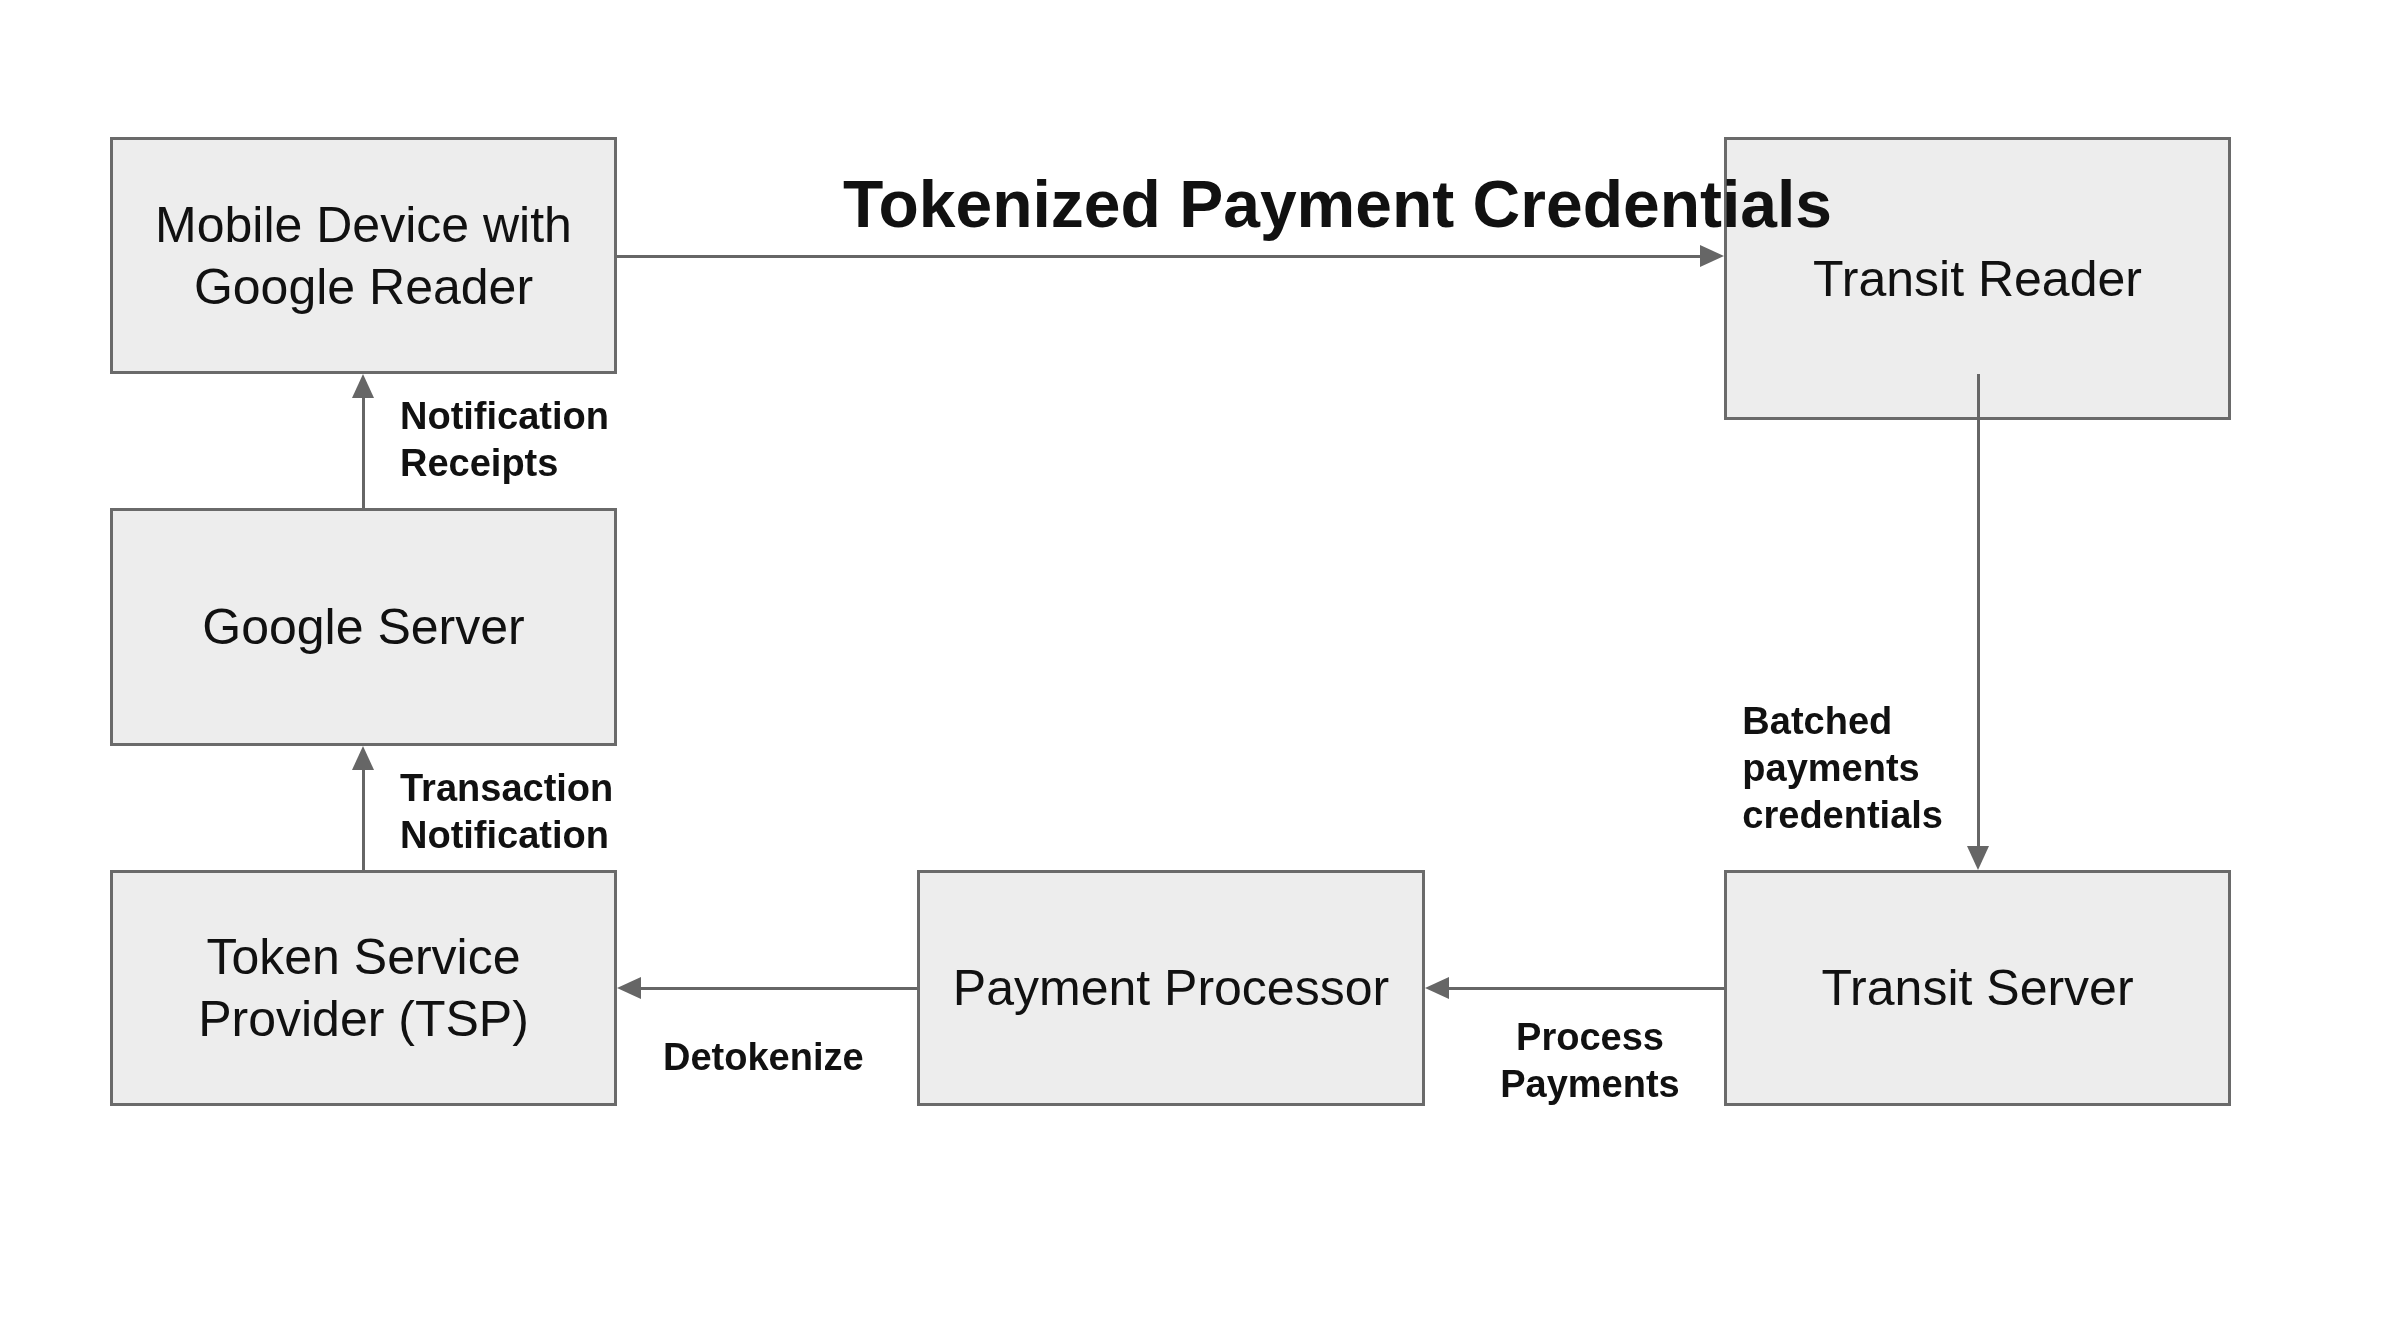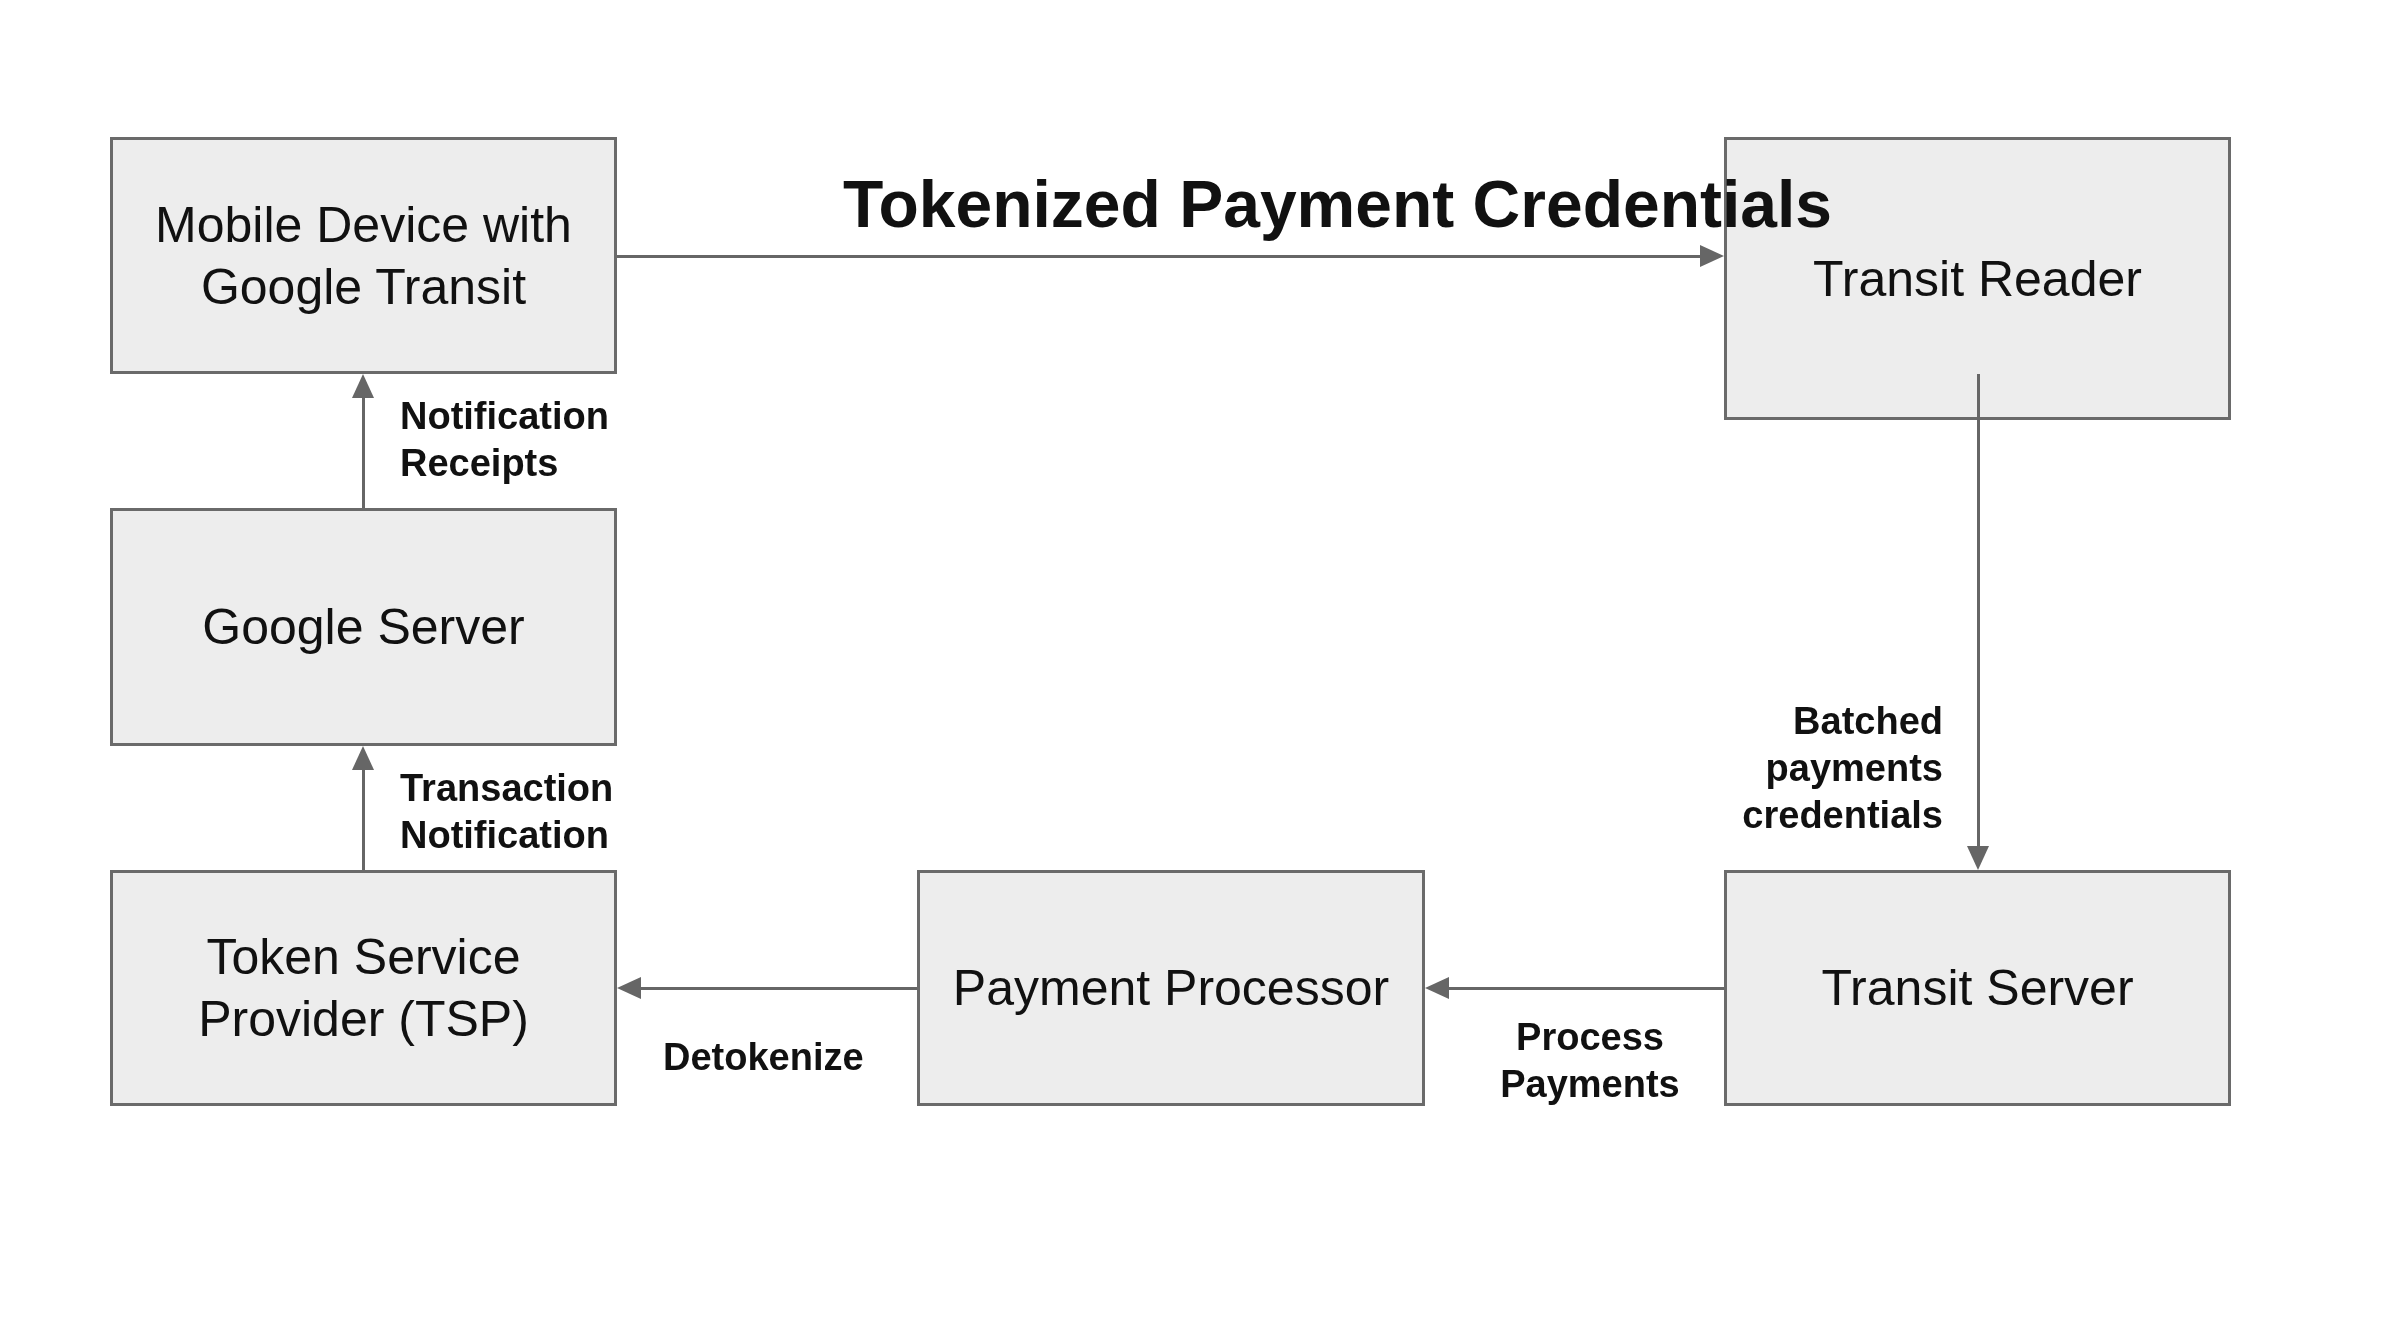--- a/index.html
+++ b/index.html
@@ -80,32 +80,32 @@
   }
   .label-tokenized {
     left: 843px; top: 176px; width: 712px;
     text-align: center;
     font-size: 66px; line-height: 56px;
     white-space: nowrap;
   }
   .label-receipts     { left: 400px;  top: 393px;  text-align: left; }
   .label-transaction  { left: 400px;  top: 765px;  text-align: left; }
   .label-intermittent { right: 445px; top: 394px;  text-align: right; }
-  .label-batched      { right: 446px; top: 698px;  text-align: right; }
+  .label-batched      { right: 446px; top: 698px;  text-align: left; }
   .label-process      { left: 1440px; top: 1014px; width: 300px; text-align: center; }
   .label-detokenize   { left: 663px;  top: 1034px; text-align: center; }
 </style>
 </head>
 <body>
 
 <div class="canvas">
 
   <div class="node node-mobile">
     <span class="node-label">Mobile Device with
-Google Transit</span>
+Google Reader</span>
   </div>
 
   <div class="node node-reader">
     <span class="node-label">Transit Reader</span>
   </div>
 
   <div class="node node-google">
     <span class="node-label">Google Server</span>
   </div>
 

